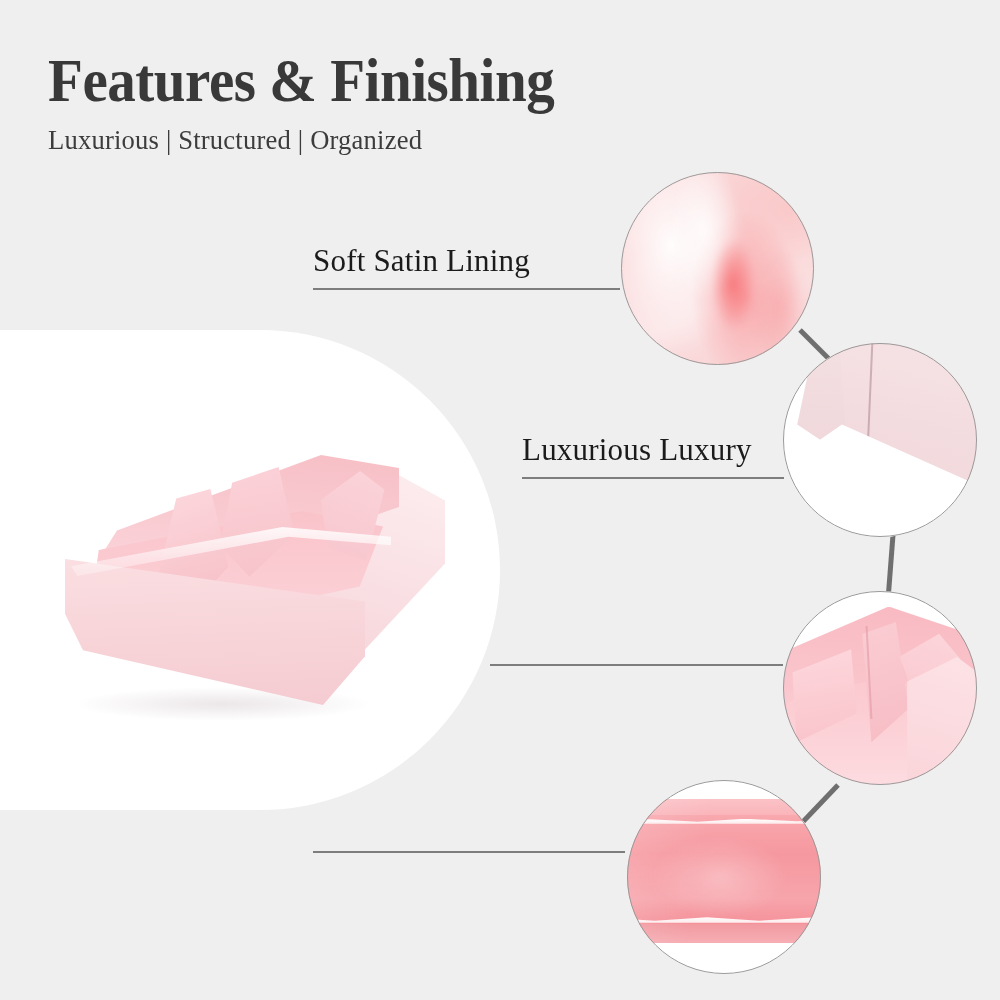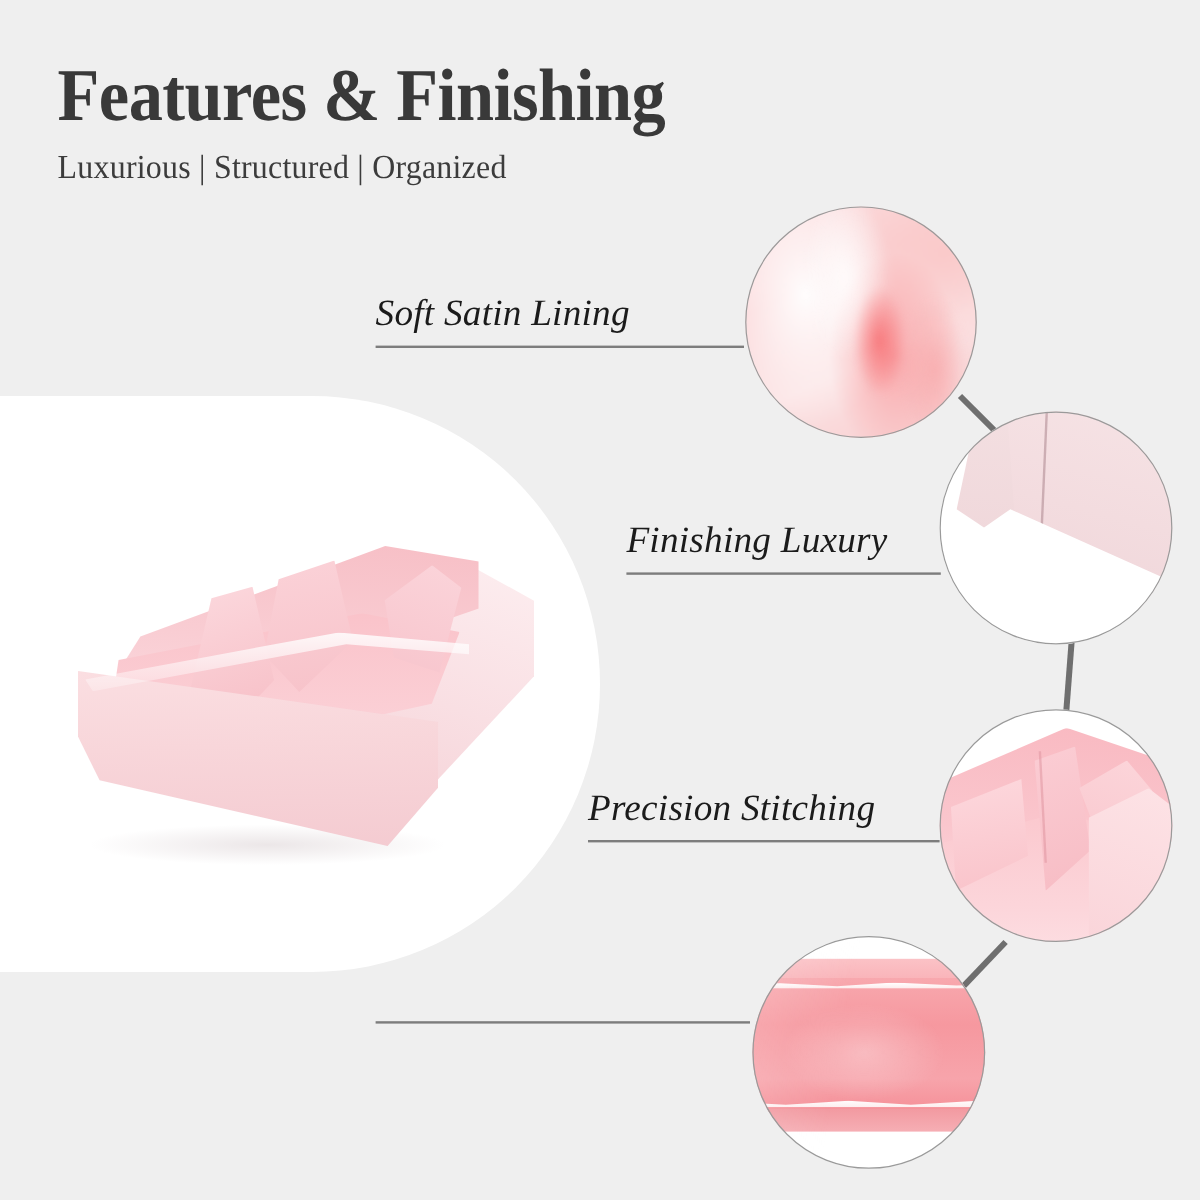--- a/index.html
+++ b/index.html
@@ -125,21 +125,20 @@
   }
 
   
   .feature-label { position:absolute; }
   .feature-label .txt {
     font-family:"Liberation Serif", serif;
     font-size:31px;
     color:#1b1b1b;
     white-space:nowrap;
     letter-spacing:0.2px;
-    font-style:italic;
   }
   .feature-label .rule {
     margin-top:9px;
     height:2px;
     background:#7d7d7d;
   }
 
   #feature-0 { left:313px; top:243px; }
   #feature-0 .rule { width:307px; }
   #feature-1 { left:522px; top:432px; }
@@ -299,24 +298,23 @@
   <div class="band-sheen"></div>
 </div>
 <div class="circle-ring" style="left:627px;top:780px;width:194px;height:194px;"></div>
 
 <div class="feature-label" id="feature-0">
   <div class="txt">Soft Satin Lining</div>
   <div class="rule"></div>
 </div>
 
 <div class="feature-label" id="feature-1">
-  <div class="txt">Finishing Luxury</div>
+  <div class="txt">Luxurious Luxury</div>
   <div class="rule"></div>
 </div>
 
 <div class="feature-label" id="feature-2">
-  <div class="txt">Precision Stitching</div>
   <div class="rule"></div>
 </div>
 
 <div class="feature-label" id="feature-3">
   <div class="rule"></div>
 </div>
 
 </body></html>

